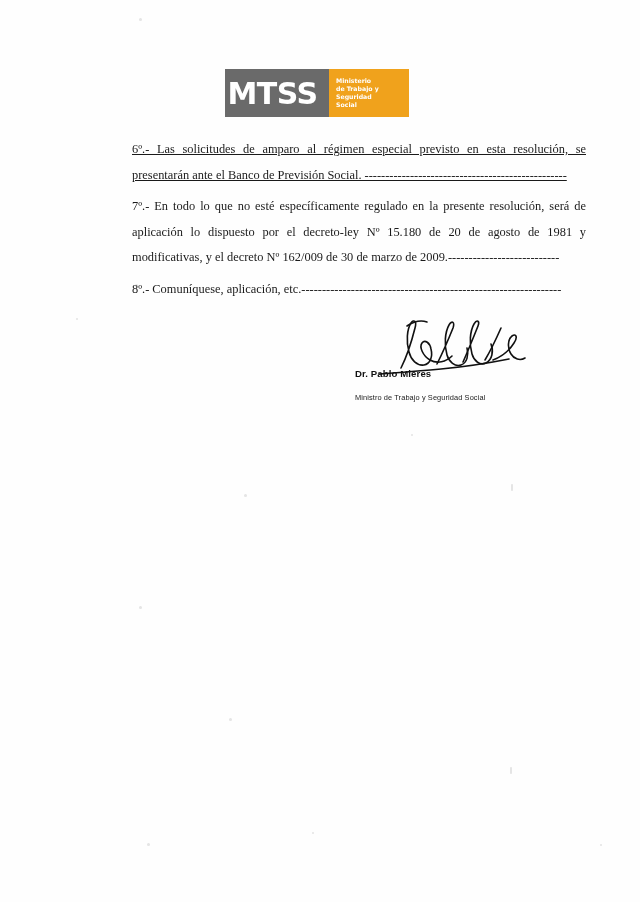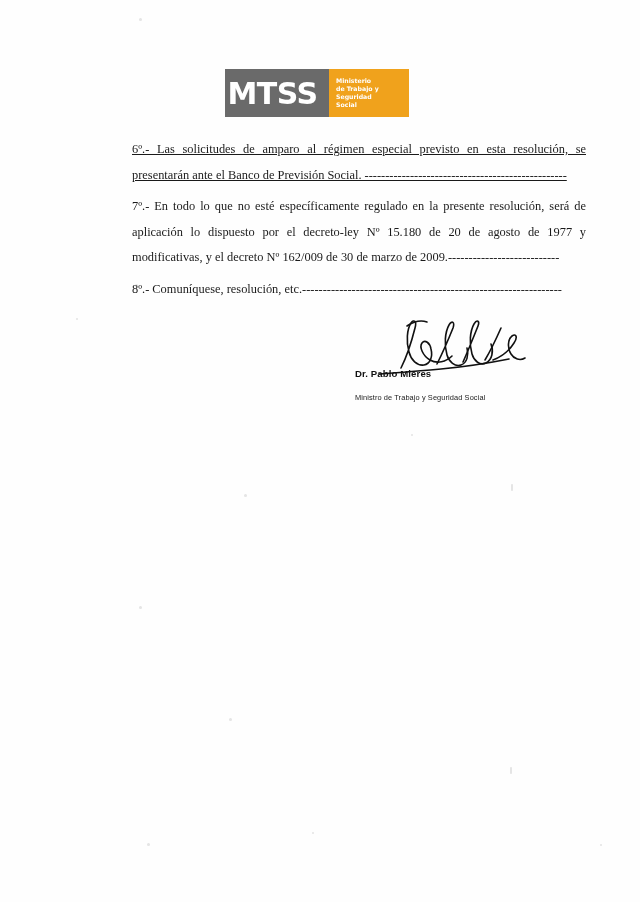--- a/index.html
+++ b/index.html
@@ -146,22 +146,22 @@
         <span>Ministerio</span>
         <span>de Trabajo y</span>
         <span>Seguridad</span>
         <span>Social</span>
       </div>
     </div>
   </div>
 
   <div class="doc-body">
     <p class="para p1">6º.- Las solicitudes de amparo al régimen especial previsto en esta resolución, se presentarán ante el Banco de Previsión Social. -------------------------------------------------</p>
-    <p class="para p2">7º.- En todo lo que no esté específicamente regulado en la presente resolución, será de aplicación lo dispuesto por el decreto-ley Nº 15.180 de 20 de agosto de 1977 y modificativas, y el decreto Nº 162/009 de 30 de marzo de 2009.---------------------------</p>
-    <p class="para p3">8º.- Comuníquese, resolución, etc.---------------------------------------------------------------</p>
+    <p class="para p2">7º.- En todo lo que no esté específicamente regulado en la presente resolución, será de aplicación lo dispuesto por el decreto-ley Nº 15.180 de 20 de agosto de 1981 y modificativas, y el decreto Nº 162/009 de 30 de marzo de 2009.---------------------------</p>
+    <p class="para p3">8º.- Comuníquese, aplicación, etc.---------------------------------------------------------------</p>
   </div>
 
   <div class="sign-block">
     <div class="signature">
       <svg class="sign-svg" width="180" height="62" viewBox="0 0 180 62" fill="none" xmlns="http://www.w3.org/2000/svg">
         <g stroke="#111111" stroke-width="1.6" fill="none" stroke-linecap="round" stroke-linejoin="round">
           <path d="M34 52 C40 40 45 24 48 12 C50 5 47 3 44 7 C40 13 39 26 42 36 C44 44 50 50 57 49 C63 48 66 41 64 33 C63 27 58 23 55 27 C52 31 56 40 63 44 C70 48 79 46 85 40"></path>
           <path d="M70 48 C76 36 82 22 86 12 C88 6 85 4 82 9 C78 16 77 29 80 39 C82 46 88 51 94 49 C100 47 102 39 100 32"></path>
           <path d="M96 46 C101 35 107 20 111 10 C113 5 110 3 107 8 C103 15 102 28 105 38 C107 45 113 50 119 47 C125 44 127 35 124 28"></path>
           <path d="M118 44 C124 34 130 21 134 12"></path>

